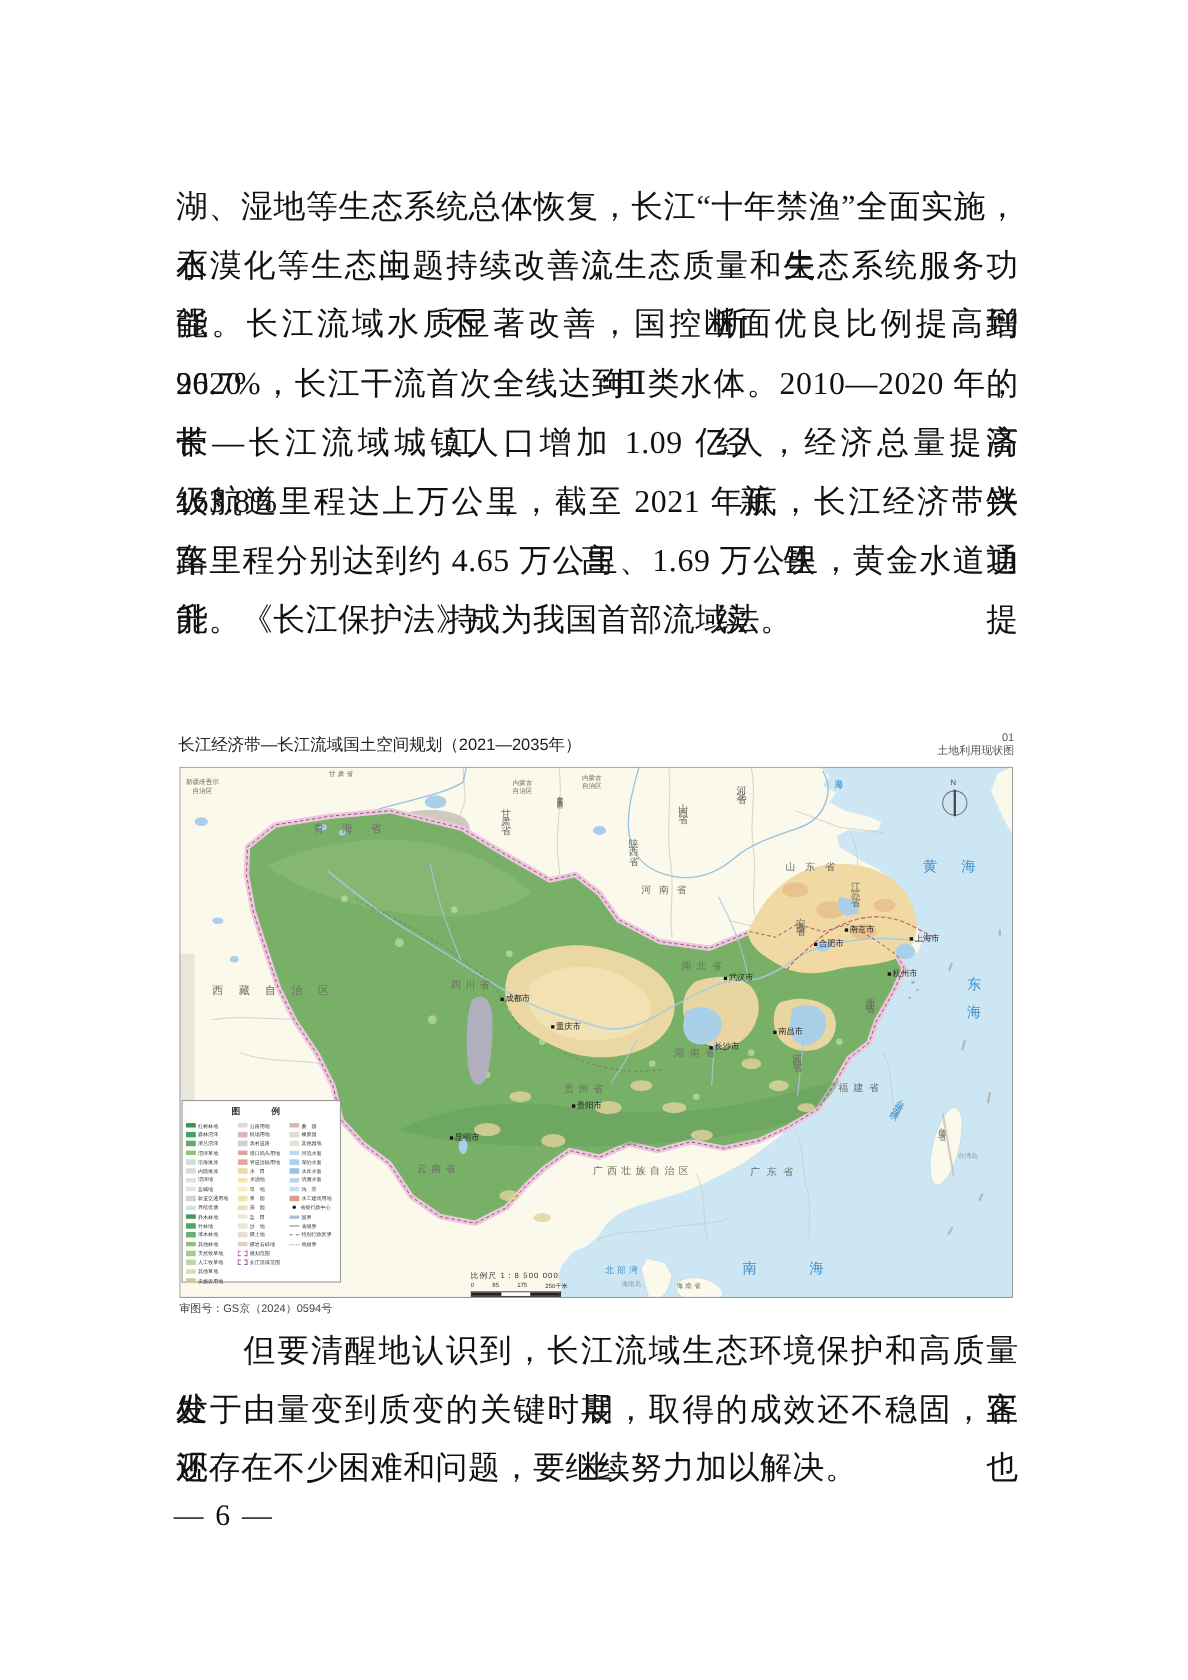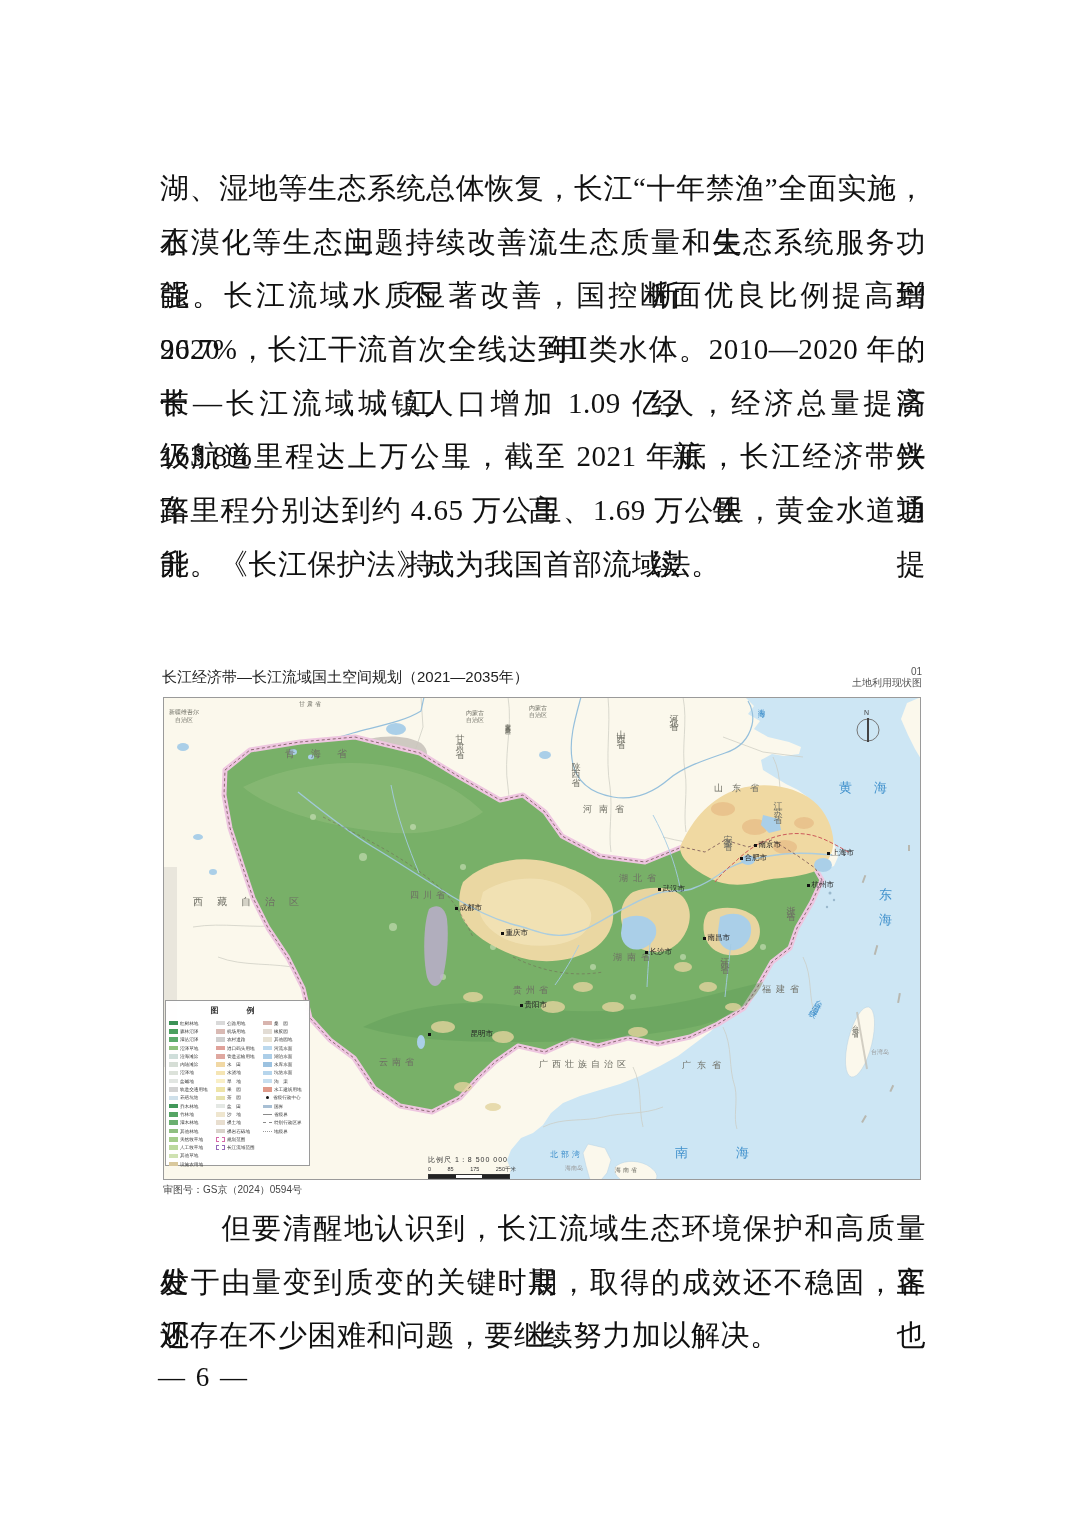--- a/index.html
+++ b/index.html
@@ -341,41 +341,41 @@
       <div class="city" style="left: 540px; top: 236px;">
         <span class="cdot"></span>
         <span>南昌市</span>
       </div>
 
       <div class="city" style="left: 577px; top: 156px;">
         <span class="cdot"></span>
         <span>合肥市</span>
       </div>
 
-      <div class="city" style="left: 591px; top: 143px;">
+      <div class="city" style="left: 605px; top: 143px;">
         <span class="cdot"></span>
         <span>南京市</span>
       </div>
 
       <div class="city" style="left: 664px; top: 151px;">
         <span class="cdot"></span>
         <span>上海市</span>
       </div>
 
       <div class="city" style="left: 644px; top: 183px;">
         <span class="cdot"></span>
         <span>杭州市</span>
       </div>
 
       <div class="city" style="left: 357px; top: 303px; justify-content: space-between;">
         <span class="cdot"></span>
         <span>贵阳市</span>
       </div>
 
-      <div class="city" style="left: 265px; top: 332px; gap: 38px;">
+      <div class="city" style="left: 246px; top: 332px;">
         <span class="cdot"></span>
         <span>昆明市</span>
       </div>
 
   </div>
 
   <div class="legend">
     <div class="legend-title">图　例</div>
     <div class="lcols">
       <div class="lcol c1">

